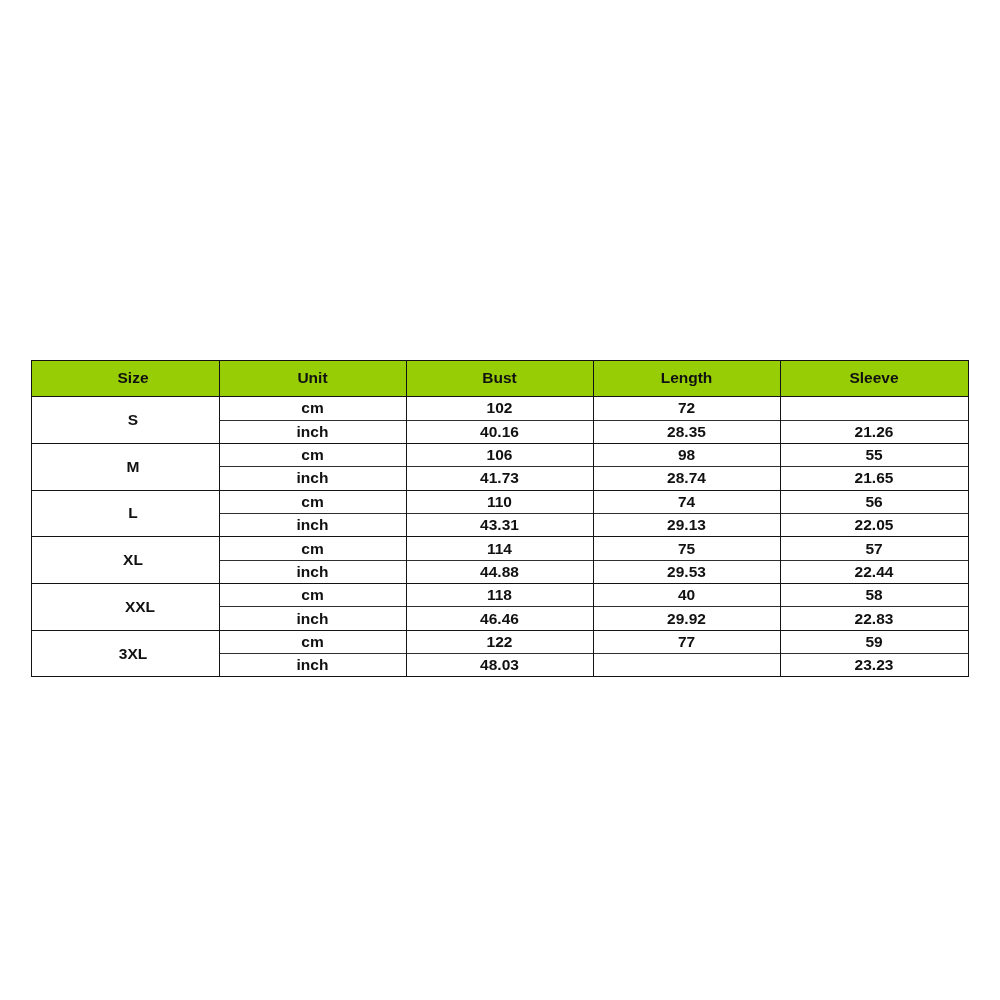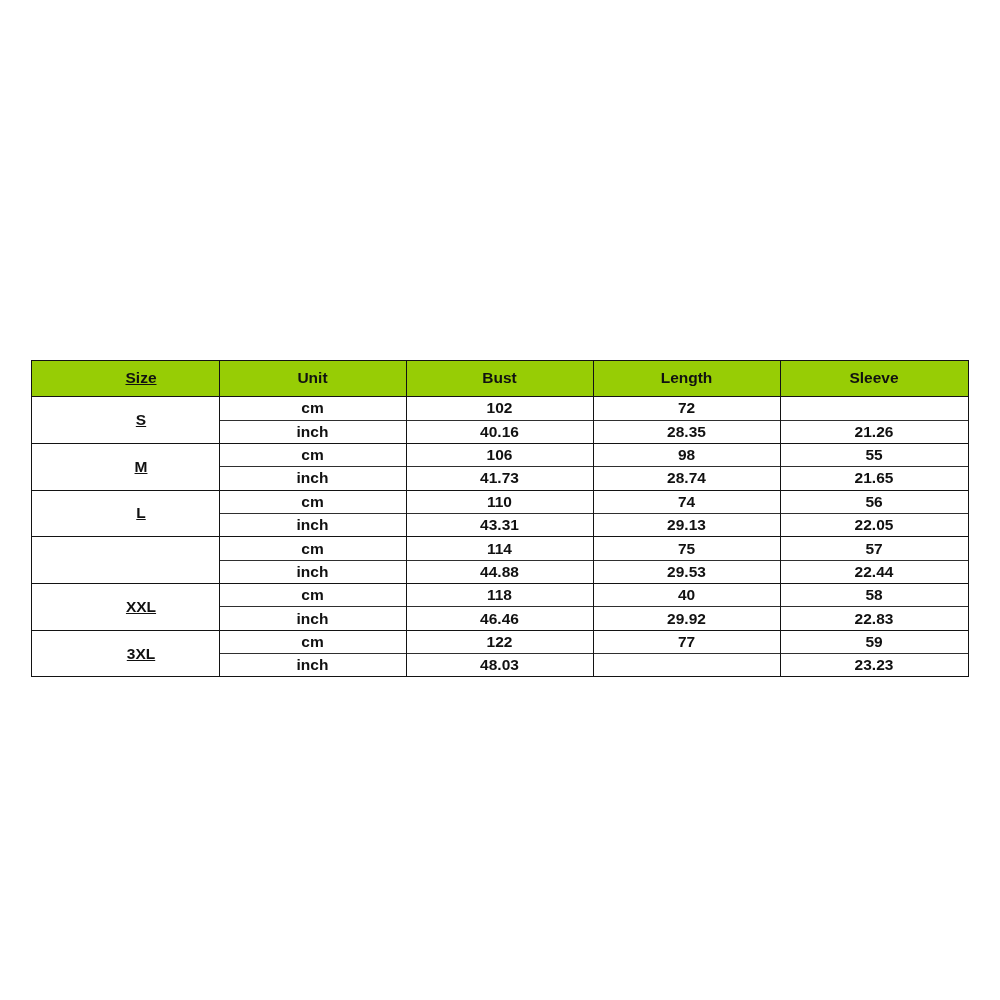--- a/index.html
+++ b/index.html
@@ -97,32 +97,32 @@
     font-weight: bold;
     font-size: 15.5px;
     line-height: 1;
     white-space: nowrap;
   }
   .cell.hdr     { height: 36px;   top: 0; }
   .cell.body    { height: 23.35px; }
   .cell.sizecell{ height: 46.70px; }
 
   
-  .c0 { left:   16px; width: 188px; text-decoration: underline; }
+  .c0 { left:   8px; width: 188px; }
   .c1 { left: 188px; width: 187px; }
   .c2 { left: 375px; width: 187px; }
   .c3 { left: 562px; width: 187px; }
   .c4 { left: 749px; width: 188px; }
 
   
   .g0 { top:  36.50px; }
   .g1 { top:  83.20px; }
   .g2 { top: 129.90px; }
   .g3 { top: 176.60px; }
-  .g4 { top: 223.30px; }
+  .g4 { top: 223.30px; margin-left: 7px; }
   .g5 { top: 270.00px; }
   
   .r0a { top:  36.50px; }  .r0b { top:  59.85px; }
   .r1a { top:  83.20px; }  .r1b { top: 106.55px; }
   .r2a { top: 129.90px; }  .r2b { top: 153.25px; }
   .r3a { top: 176.60px; }  .r3b { top: 199.95px; }
   .r4a { top: 223.30px; }  .r4b { top: 246.65px; }
   .r5a { top: 270.00px; }  .r5b { top: 293.35px; }
 </style>
 </head>
@@ -183,20 +183,21 @@
     <div class="cell sizecell c0 g2">L</div>
     <div class="cell body c1 r2a">cm</div>
     <div class="cell body c2 r2a">110</div>
     <div class="cell body c3 r2a">74</div>
     <div class="cell body c4 r2a">56</div>
     <div class="cell body c1 r2b">inch</div>
     <div class="cell body c2 r2b">43.31</div>
     <div class="cell body c3 r2b">29.13</div>
     <div class="cell body c4 r2b">22.05</div>
 
+    <div class="cell sizecell c0 g3">XL</div>
     <div class="cell body c1 r3a">cm</div>
     <div class="cell body c2 r3a">114</div>
     <div class="cell body c3 r3a">75</div>
     <div class="cell body c4 r3a">57</div>
     <div class="cell body c1 r3b">inch</div>
     <div class="cell body c2 r3b">44.88</div>
     <div class="cell body c3 r3b">29.53</div>
     <div class="cell body c4 r3b">22.44</div>
 
     <div class="cell sizecell c0 g4">XXL</div>

